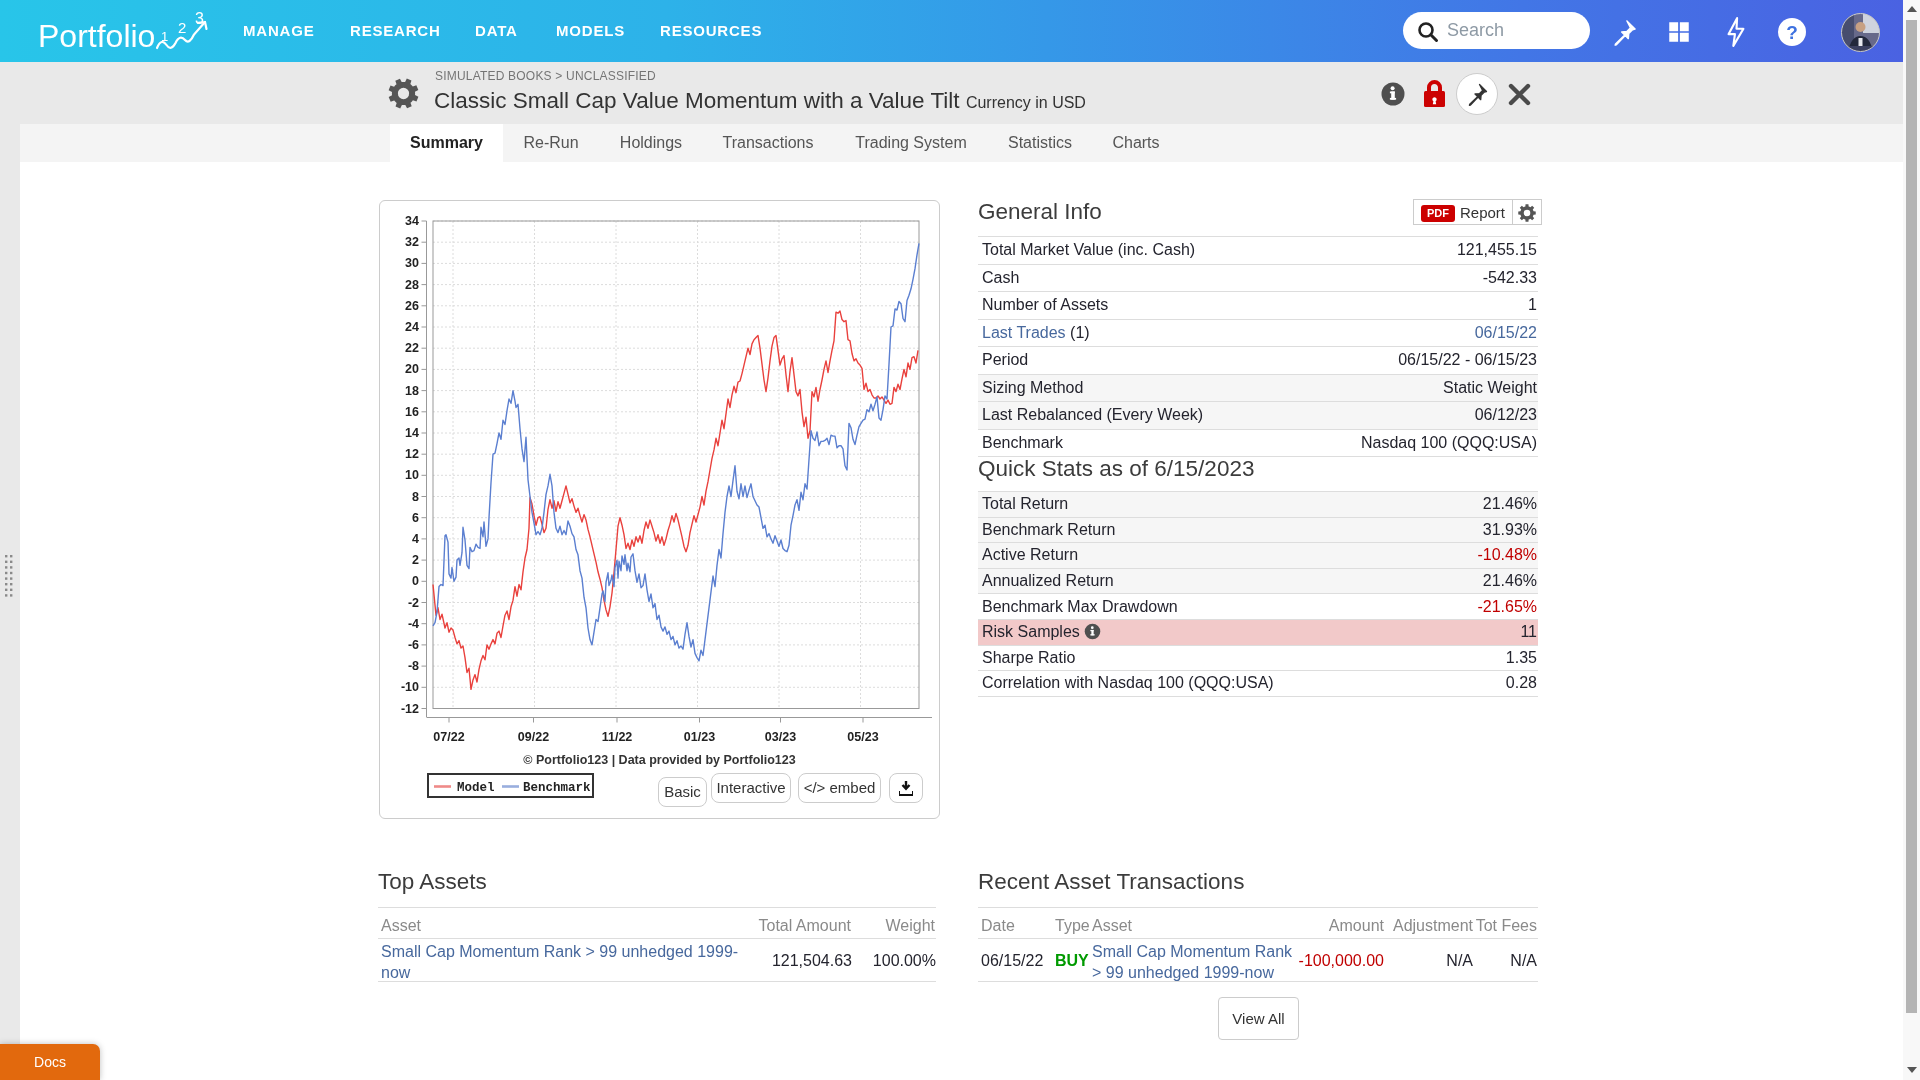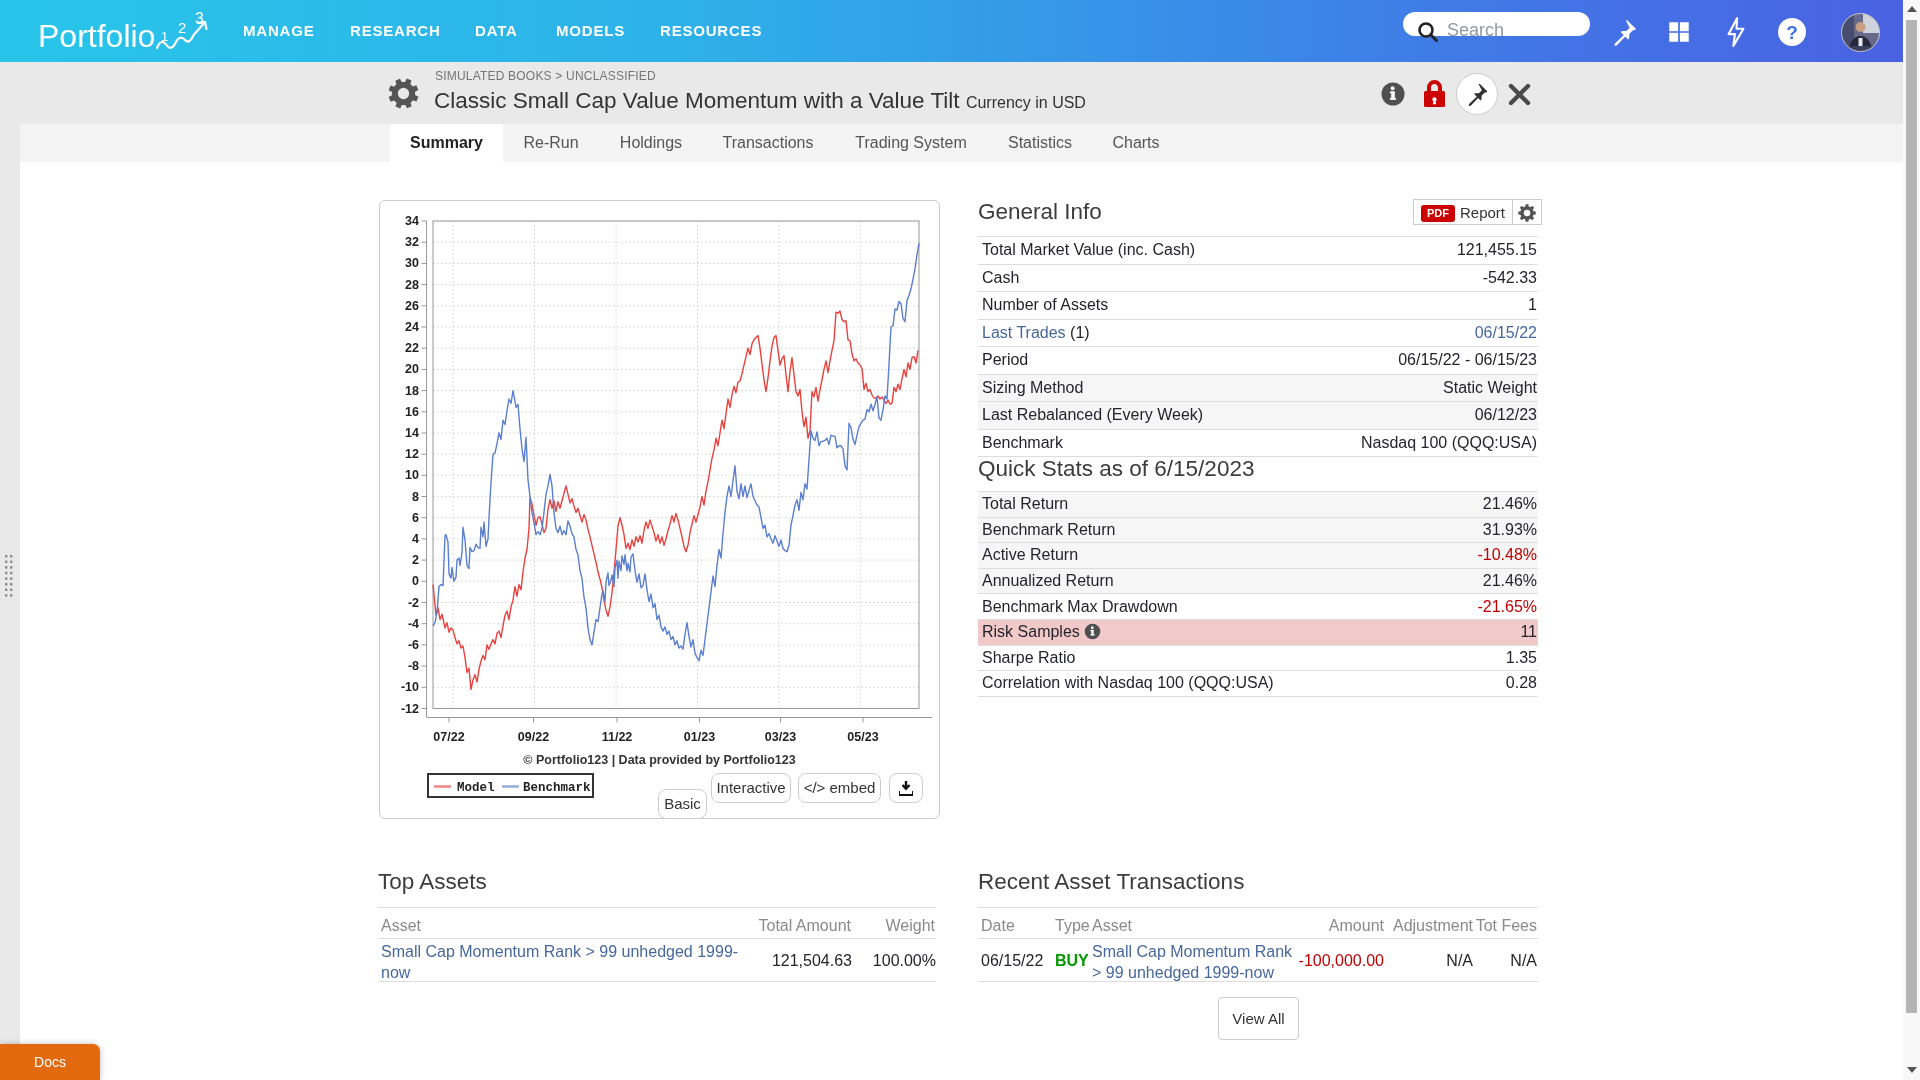--- a/index.html
+++ b/index.html
@@ -5,21 +5,21 @@
 * { margin:0; padding:0; box-sizing:border-box; }
 html,body { width:1920px; height:1080px; overflow:hidden; background:#e9e9e9; font-family:"Liberation Sans", sans-serif; }
 .abs { position:absolute; }
 
 
 #nav { position:absolute; left:0; top:0; width:1903px; height:62px;
   background:linear-gradient(90deg,#28c5e9 0%, #2db2e9 35%, #3598e8 55%, #4276e6 80%, #4a62e2 100%); }
 #logo { position:absolute; left:38px; top:8px; }
 .navmenu { position:absolute; top:0; height:62px; line-height:62px; color:#fff;
   font-size:15px; font-weight:bold; letter-spacing:0.8px; }
-#srch { position:absolute; left:1403px; top:12px; width:187px; height:24px; background:#fff; border-radius:20px; }
+#srch { position:absolute; left:1403px; top:12px; width:187px; height:37px; background:#fff; border-radius:20px; }
 #srch .mag { position:absolute; left:14px; top:9px; }
 #srch .ph { position:absolute; left:44px; top:8px; font-size:18px; color:#8e9aa5; }
 
 
 #hdr { position:absolute; left:0; top:62px; width:1903px; height:62px; background:#e9e9e9; }
 #crumb { position:absolute; left:435px; top:69px; font-size:12px; color:#757575; letter-spacing:0.2px; }
 #title { position:absolute; left:434px; top:88px; font-size:22.5px; color:#333; white-space:nowrap; }
 #title .cur { font-size:16px; color:#333; }
 
 
@@ -292,21 +292,21 @@
 </svg>
   <div id="copyr">© Portfolio123 | Data provided by Portfolio123</div>
   <div id="legend">
     <svg width="164" height="23" viewBox="0 0 164 23">
       <line x1="5" y1="11.5" x2="22" y2="11.5" stroke="#ef8a88" stroke-width="2.6"></line>
       <text x="28" y="16" font-size="12.5" font-weight="bold" font-family="Liberation Mono, monospace" fill="#222">Model</text>
       <line x1="73" y1="11.5" x2="90" y2="11.5" stroke="#99aede" stroke-width="2.6"></line>
       <text x="94" y="16" font-size="12.5" font-weight="bold" font-family="Liberation Mono, monospace" fill="#222">Benchmark</text>
     </svg>
   </div>
-  <div class="cbtn" style="left:278px;top:588px;width:49px;">Basic</div>
+  <div class="cbtn" style="left:278px;top:576px;width:49px;">Basic</div>
   <div class="cbtn" style="left:331px;top:572px;width:80px;">Interactive</div>
   <div class="cbtn" style="left:418px;top:572px;width:83px;">&lt;/&gt; embed</div>
   <div class="cbtn" style="left:509px;top:572px;width:34px;">
     <svg width="14" height="15" viewBox="0 0 14 15" style="margin-top:7px;">
         <path d="M7 0 v7 M3.5 4 L7 7.8 L10.5 4" stroke="#111" stroke-width="2.4" fill="none"></path>
         <path d="M0 10 v4 h14 v-4" stroke="#111" stroke-width="2" fill="none"></path>
       </svg>
   </div>
 </div>
 

